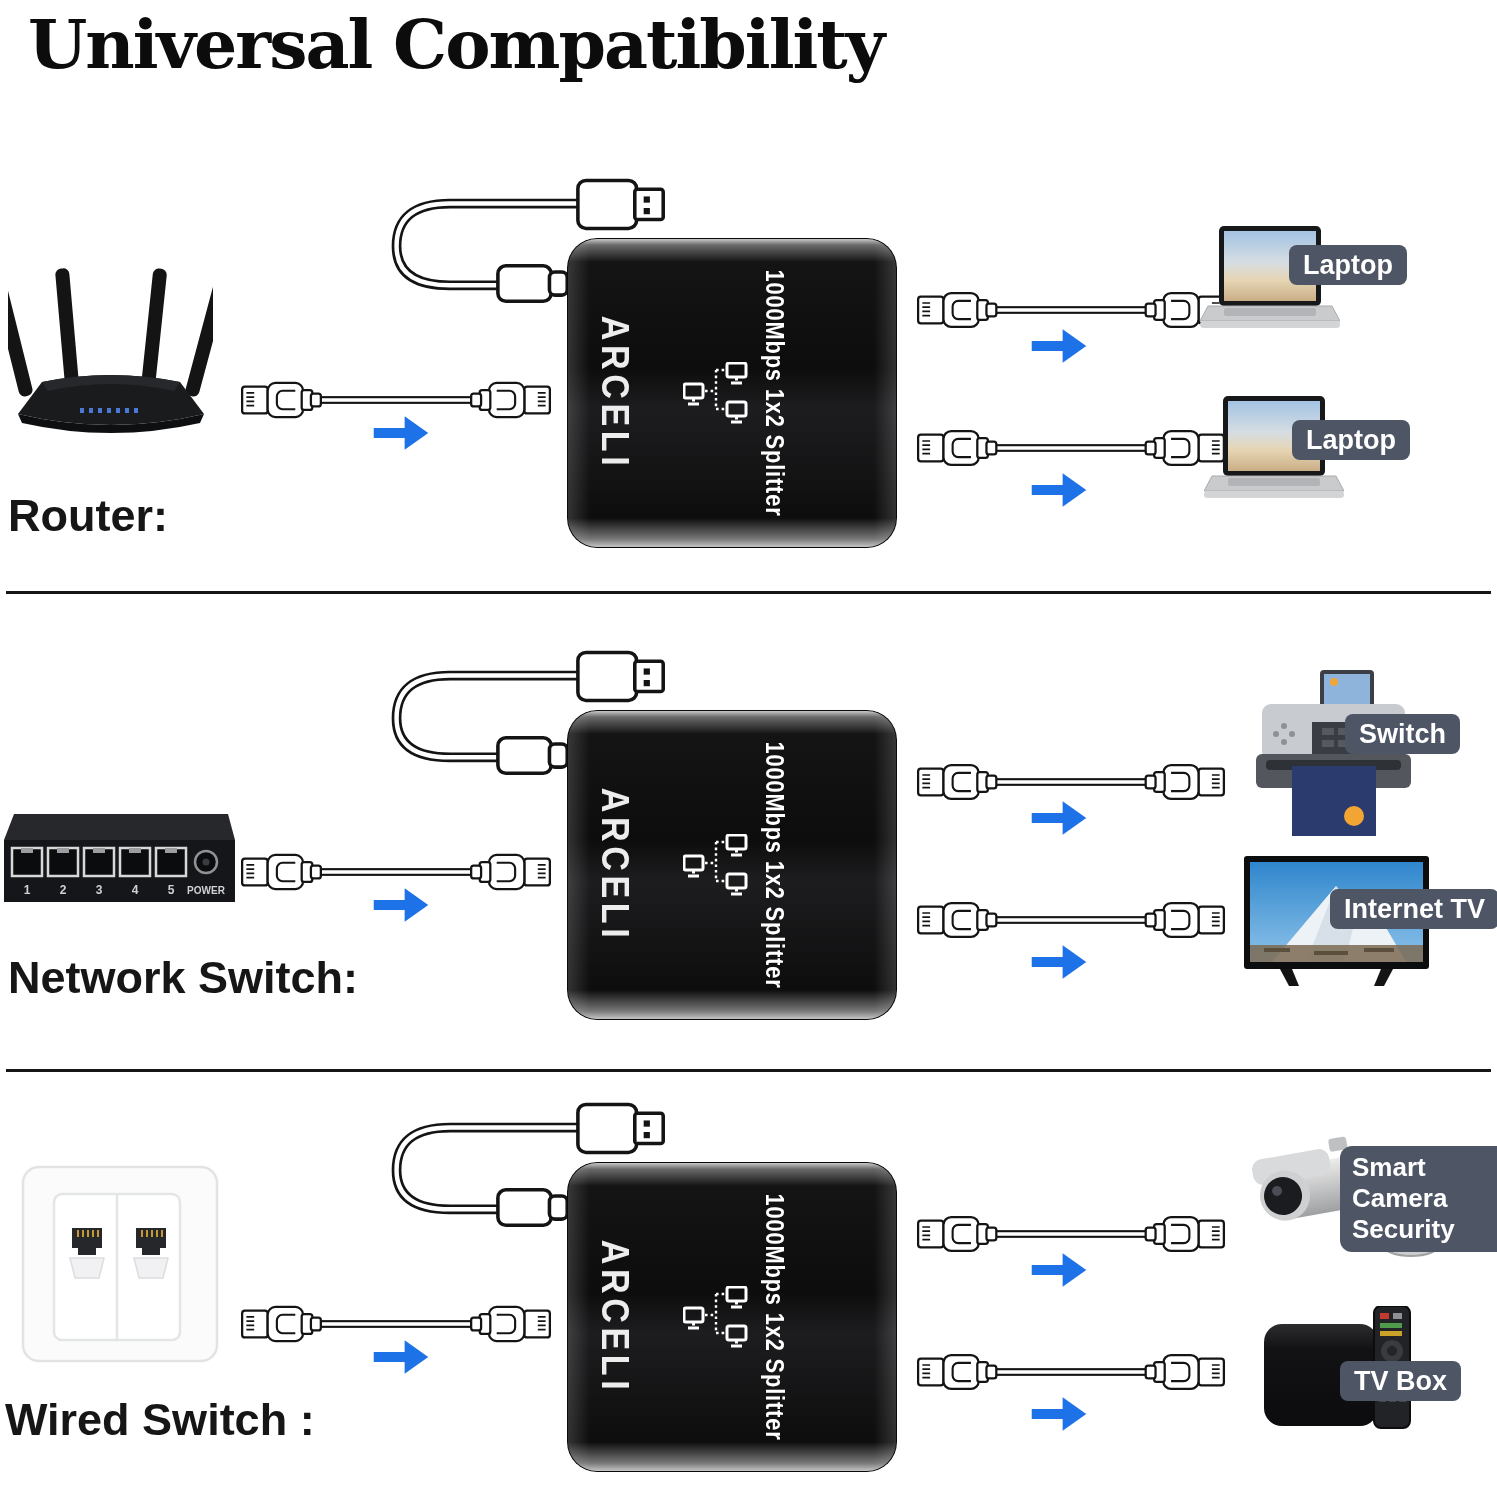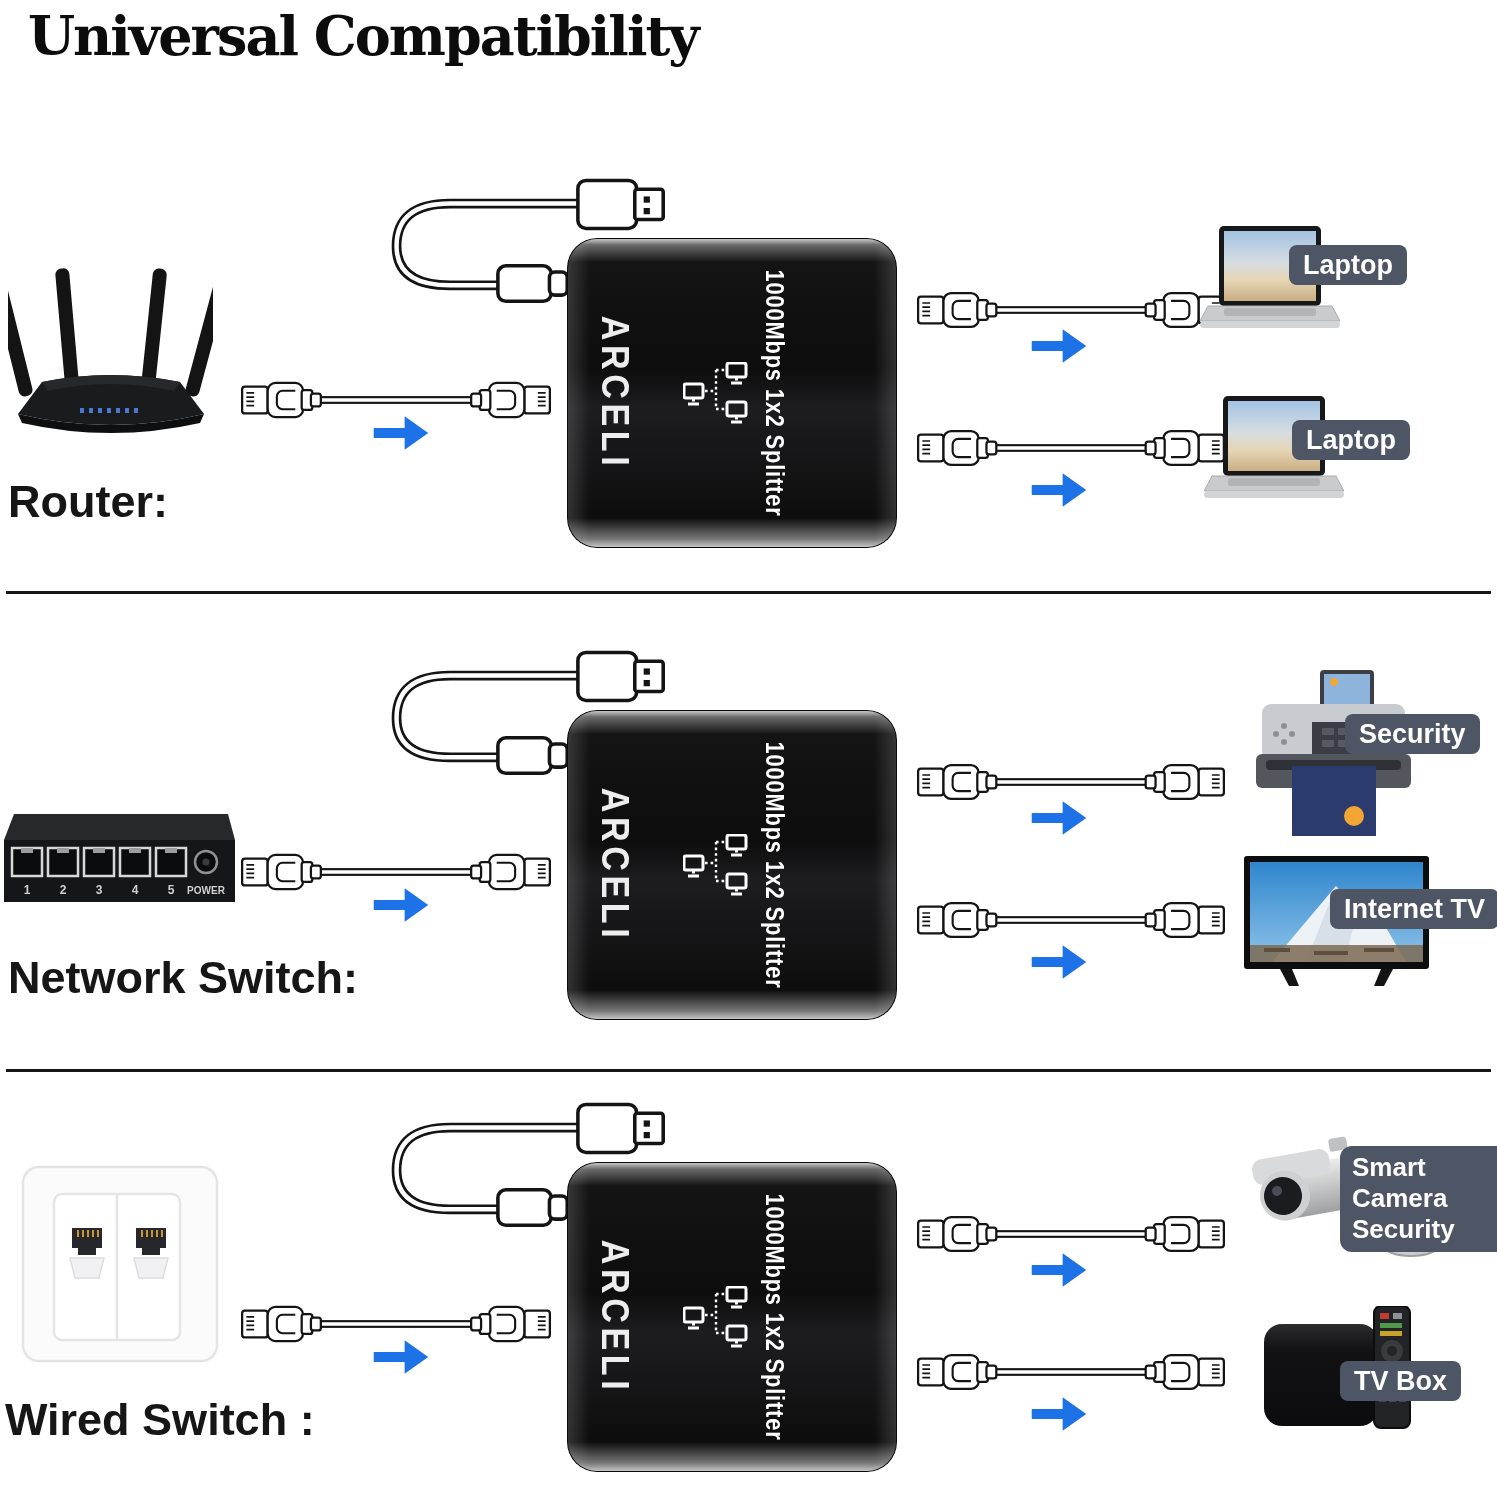--- a/index.html
+++ b/index.html
@@ -1,19 +1,19 @@
 <!DOCTYPE html>
 <html style="--arrow: #1e72e8; --badge: #4e5565;"><head>
 <meta charset="utf-8">
 <style>
   html,body{margin:0;padding:0;background:#fff}
   .canvas{position:relative;width:1497px;height:1497px;background:#fff;overflow:hidden;
           font-family:"Liberation Sans",sans-serif}
   .title{position:absolute;left:28px;top:4px;font-family:"DejaVu Serif","Liberation Serif",serif;
-         font-weight:800;font-size:54px;letter-spacing:-2px;color:#0c0c0c;white-space:nowrap}
+         font-weight:800;font-size:68px;letter-spacing:-2px;color:#0c0c0c;white-space:nowrap}
   .divider{position:absolute;left:6px;width:1485px;height:3px;background:#161616}
   .row{position:absolute;left:0;width:1497px;height:560px}
   .src-label{position:absolute;font-size:45px;font-weight:600;color:#161616;white-space:nowrap}
   .cable{position:absolute}
   .arrow{position:absolute;fill:var(--arrow,#1e72e8)}
   .badge{position:absolute;background:var(--badge,#4e5565);color:#fff;
          font:600 27px/1.2 "Liberation Sans",sans-serif;padding:4px 14px;border-radius:8px;
          white-space:nowrap;z-index:6}
   .badge.two-line{white-space:normal;width:158px;border-radius:12px;padding:6px 12px;font-size:26px}
   .splitter{position:absolute;width:330px;height:310px;border-radius:30px;
@@ -231,21 +231,21 @@
 </svg>
 
 <div class="canvas">
 
   <div class="title">Universal Compatibility</div>
 
   <div class="row" style="top:0">
     <svg class="devimg" style="left:8px;top:262px;width:205px;height:195px">
         <use href="#router-img"></use>
       </svg>
-    <div class="src-label" style="left:8px;top:476px">Router:</div>
+    <div class="src-label" style="left:8px;top:490px">Router:</div>
 
     <svg class="cable" style="left:240px;top:375px;width:312px;height:50px">
         <use href="#eth-cable"></use>
       </svg>
     <svg class="arrow" style="left:370px;top:413px;width:62px;height:40px">
         <use href="#blue-arrow"></use>
       </svg>
 
     <svg class="cable" style="left:345px;top:165px;width:320px;height:150px">
         <use href="#usb-cable"></use>
@@ -341,21 +341,21 @@
     <svg class="cable" style="left:916px;top:423px;width:310px;height:50px">
         <use href="#eth-cable"></use>
       </svg>
     <svg class="arrow" style="left:1028px;top:470px;width:62px;height:40px">
         <use href="#blue-arrow"></use>
       </svg>
 
     <svg class="devimg" style="left:1256px;top:198px;width:155px;height:172px">
         <use href="#printer-img"></use>
       </svg>
-    <div class="badge" style="left:1345px;top:242px">Security</div>
+    <div class="badge" style="left:1345px;top:242px">Switch</div>
     <svg class="devimg" style="left:1244px;top:384px;width:185px;height:135px">
         <use href="#tv-img"></use>
       </svg>
     <div class="badge" style="left:1330px;top:417px">Internet TV</div>
   </div>
 
   <div class="divider" style="top:1069px"></div>
 
   <div class="row" style="top:924px">
     <svg class="devimg" style="left:20px;top:240px;width:200px;height:200px">

